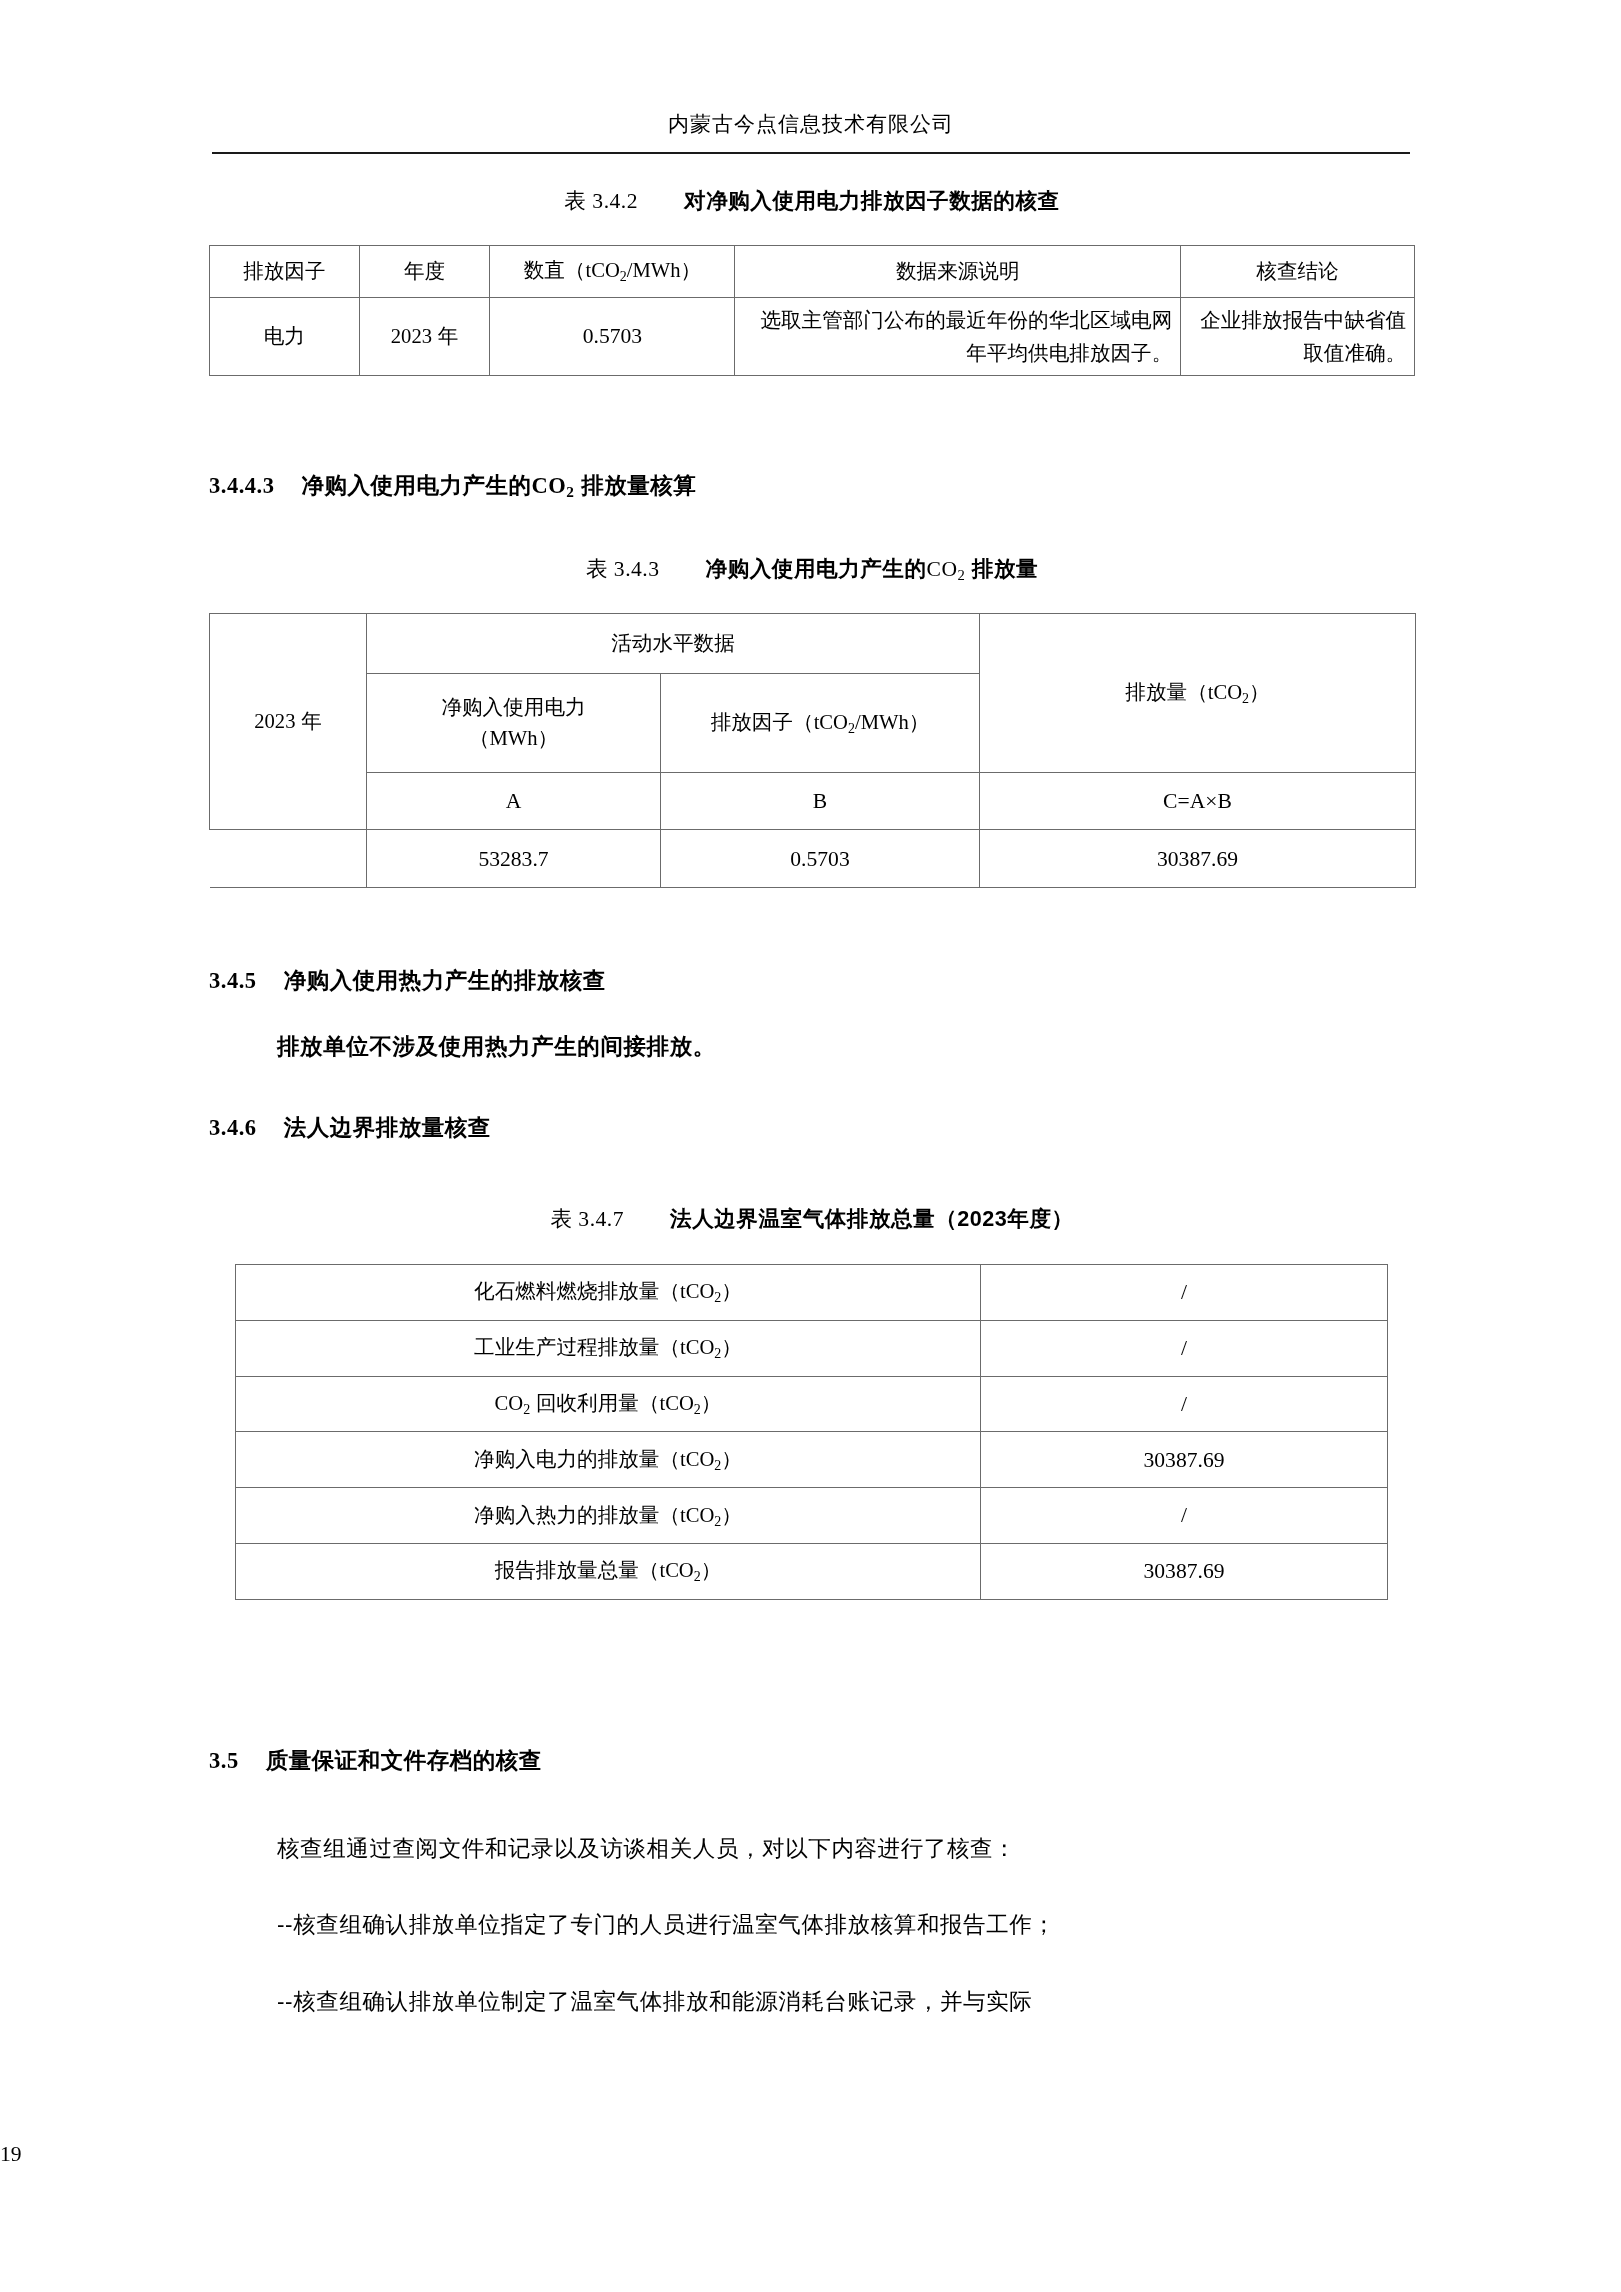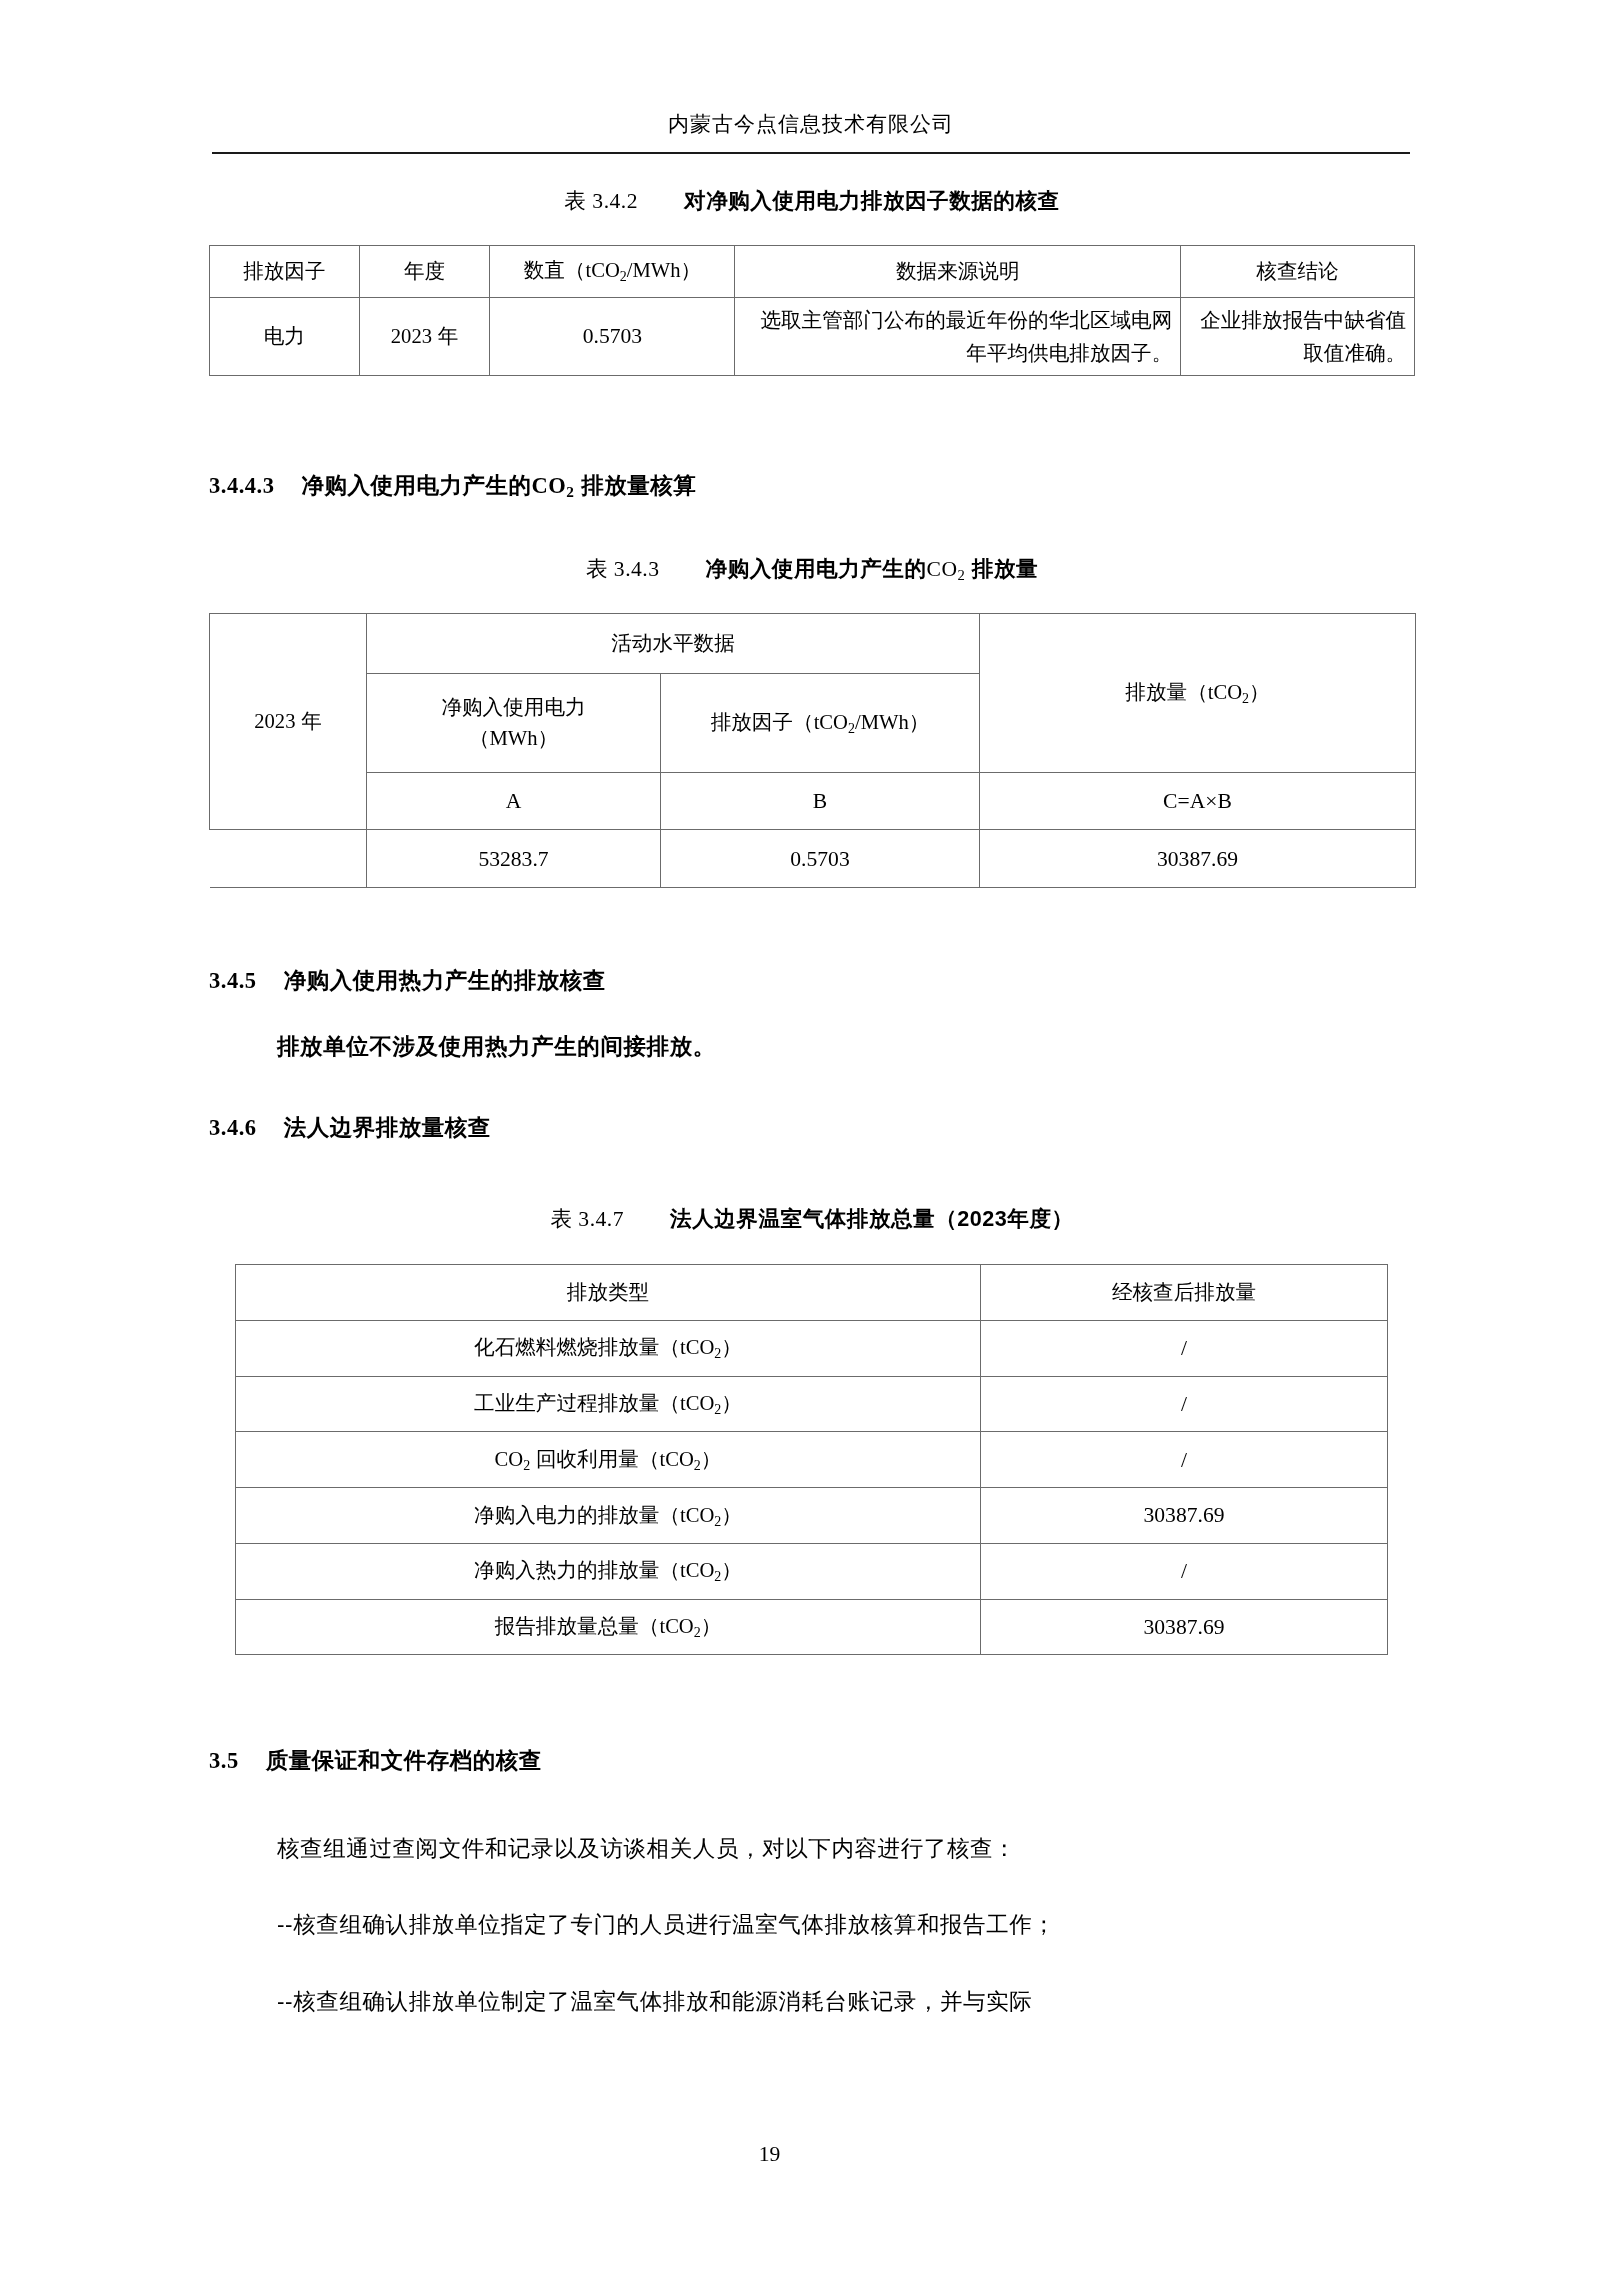--- a/index.html
+++ b/index.html
@@ -125,21 +125,21 @@
     top: 1264px;
     width: 1152px;
   }
   #t347 td { height: 43px; }
   
   .page-num {
     position: absolute;
     top: 2142px;
     left: 0;
     width: 1539px;
-    text-align: center;
+    text-align: left;
     font-family: "Liberation Serif", serif;
     font-size: 21.6px;
   }
 </style>
 </head>
 <body>
 
 <div class="page">
 
   <div class="header">内蒙古今点信息技术有限公司</div>
@@ -242,24 +242,20 @@
     <span>法人边界温室气体排放总量（2023年度）</span>
   </div>
 
   <table id="t347">
     <colgroup>
       <col style="width:745px">
       <col style="width:407px">
     </colgroup>
     <tbody>
       <tr>
-        <td>排放类型</td>
-        <td>经核查后排放量</td>
-      </tr>
-      <tr>
         <td class="mixed">化石燃料燃烧排放量<span class="lat">（tCO<sub>2</sub>）</span></td>
         <td class="num-cell">/</td>
       </tr>
       <tr>
         <td class="mixed">工业生产过程排放量<span class="lat">（tCO<sub>2</sub>）</span></td>
         <td class="num-cell">/</td>
       </tr>
       <tr>
         <td class="mixed"><span class="lat">CO<sub>2</sub></span> 回收利用量<span class="lat">（tCO<sub>2</sub>）</span></td>
         <td class="num-cell">/</td>

